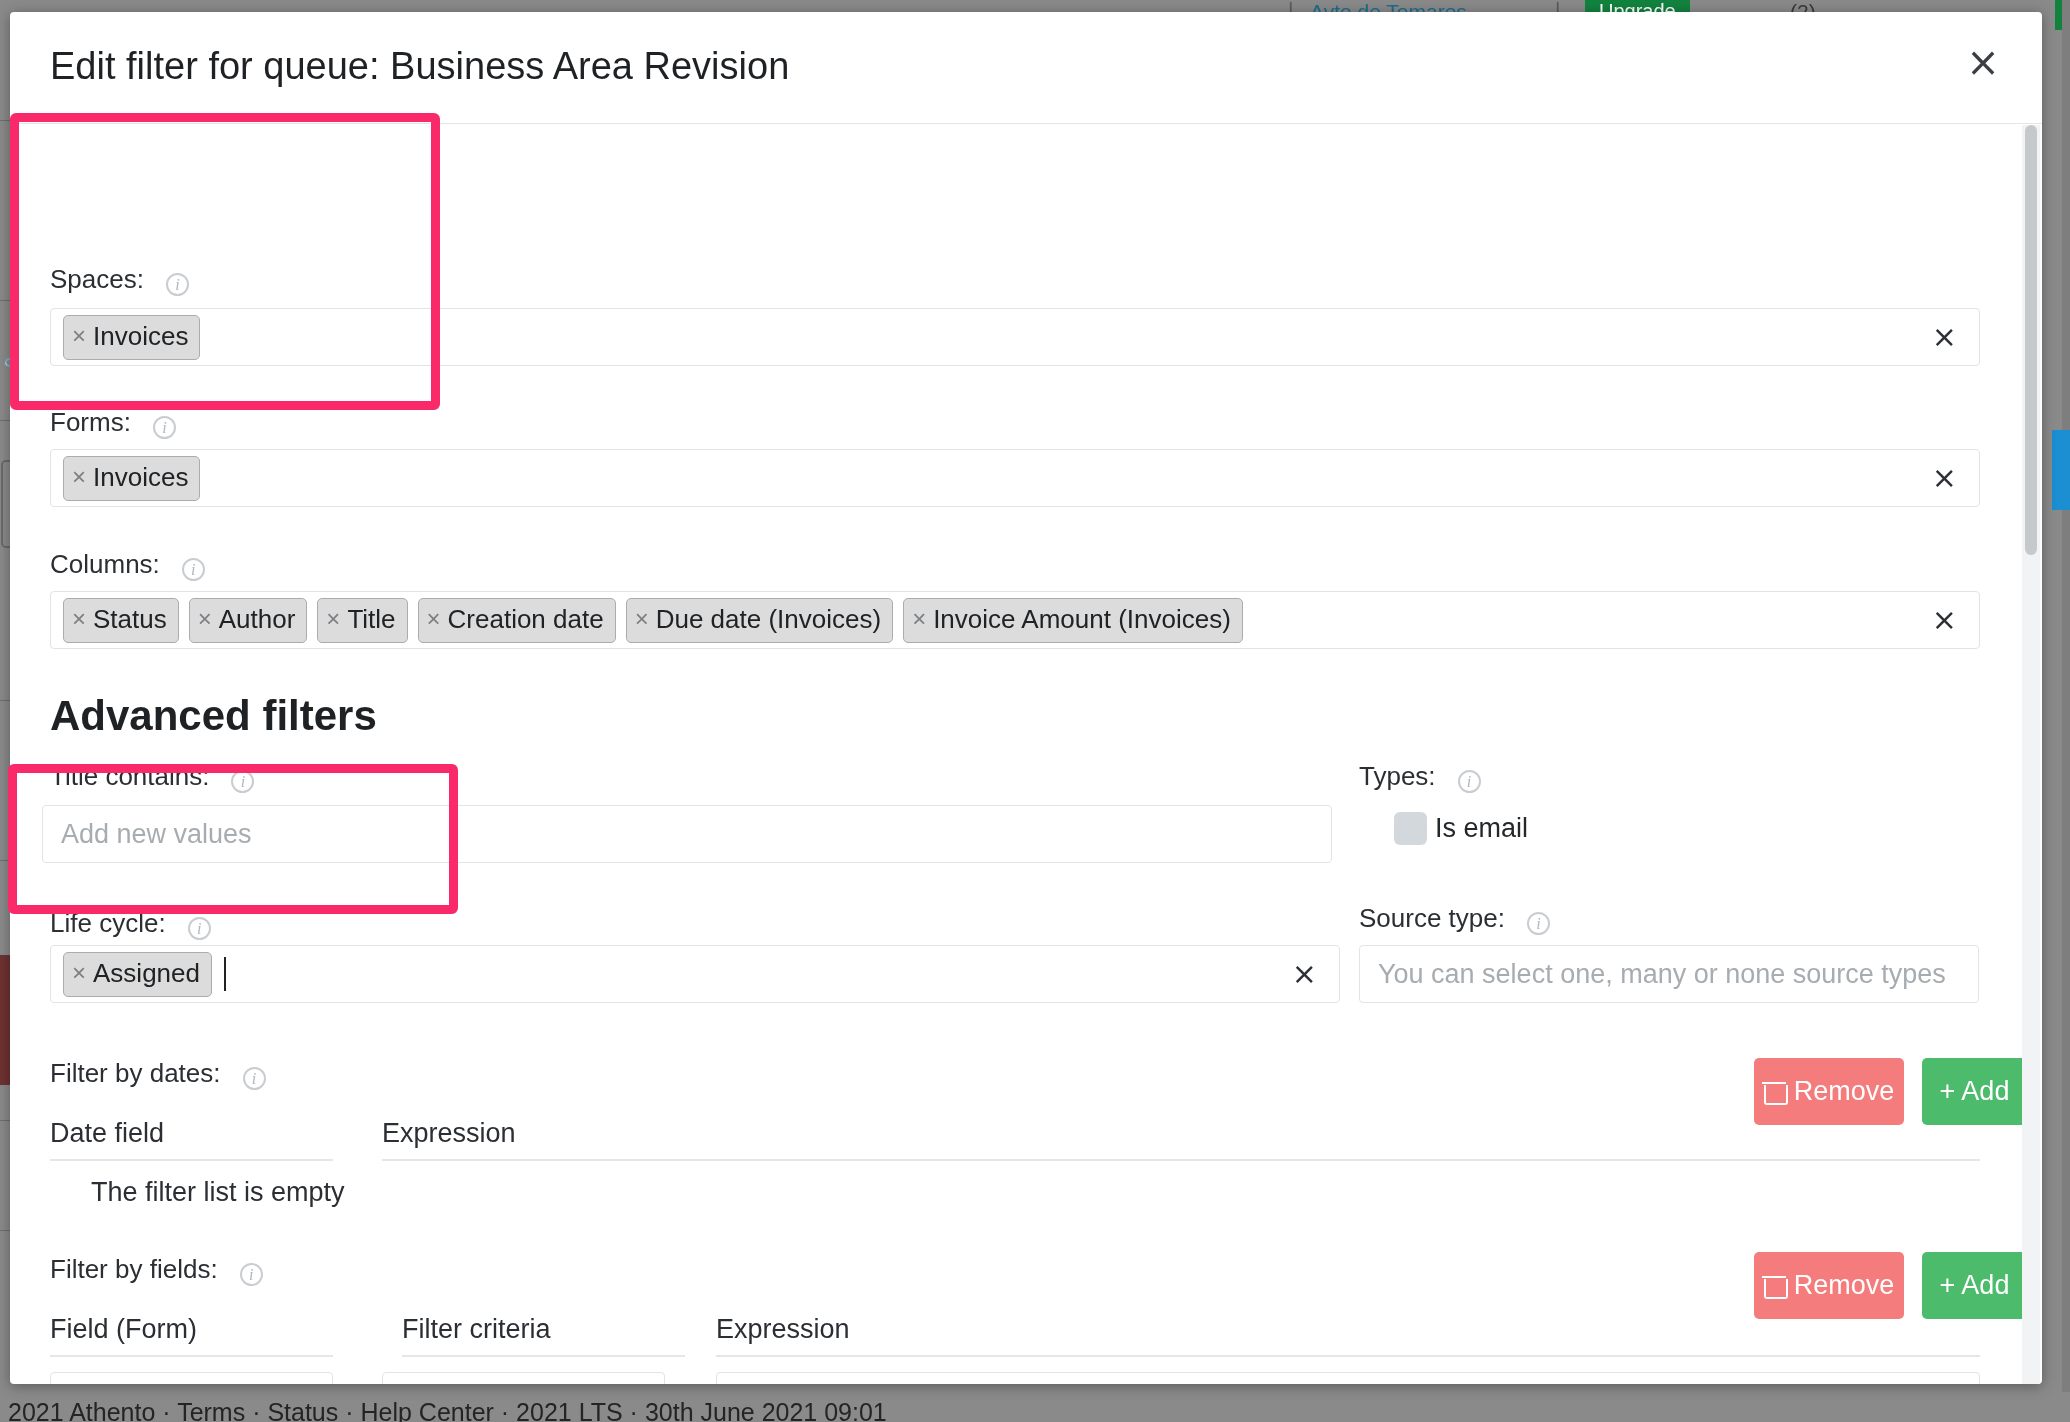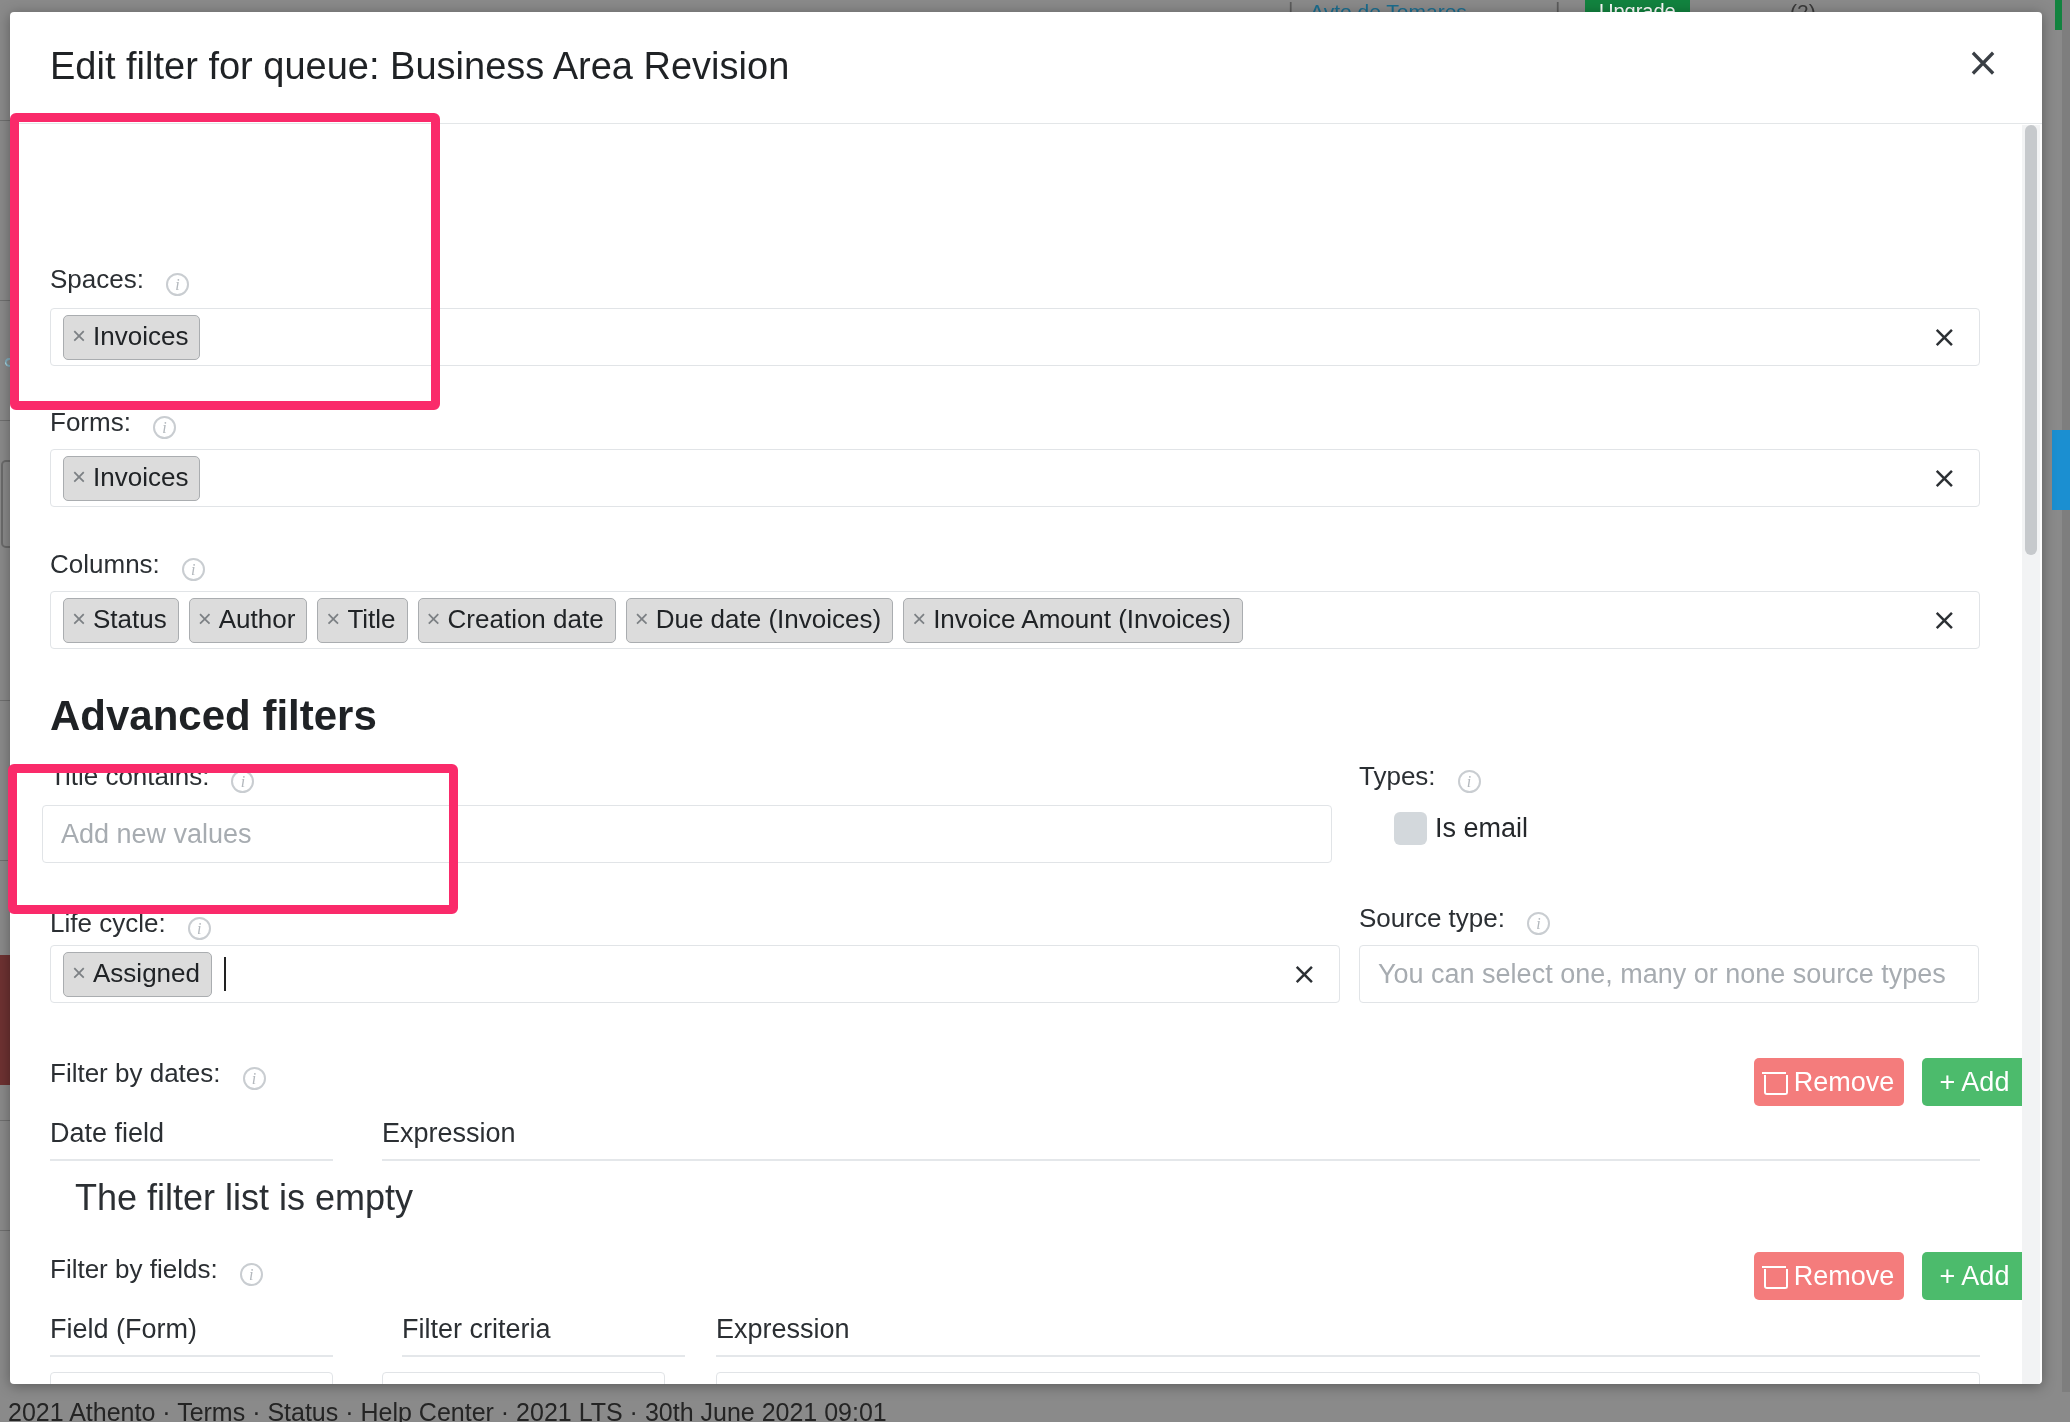--- a/index.html
+++ b/index.html
@@ -198,21 +198,21 @@
   }
 
   
   .btn {
     display: inline-flex; align-items: center; justify-content: center;
     gap: 10px;
     border: none; border-radius: 5px;
     color: #fff; font-size: 27px;
     font-family: "Liberation Sans", sans-serif;
     cursor: pointer;
-    height: 48px;
+    height: 67px;
   }
   .btn-remove { background: #f47c7c; width: 150px; }
   .btn-add    { background: #4cbb6c; width: 105px; }
 
   .trash {
     width: 20px; height: 22px; position: relative; display: inline-block;
   }
   .trash:before {
     content: ""; position: absolute; left: 0; top: 4px;
     width: 20px; height: 18px;
@@ -223,21 +223,21 @@
     content: ""; position: absolute; left: -2px; top: 1px;
     width: 24px; height: 2px; background: #fff;
   }
 
   
   .col-head {
     font-size: 27px; color: #2b2f33;
     border-bottom: 2px solid #e4e7ea;
     padding-bottom: 10px;
   }
-  .empty-note { font-size: 36px; color: #2b2f33; }
+  .empty-note { font-size: 27px; color: #2b2f33; margin-left: 16px; }
 
   .select-box {
     border: 1px solid #e1e4e7;
     border-radius: 4px;
     height: 62px;
     display: flex; align-items: center; justify-content: space-between;
     padding: 0 14px 0 16px;
     font-size: 27px; color: #25282b;
     background: #fff;
   }

